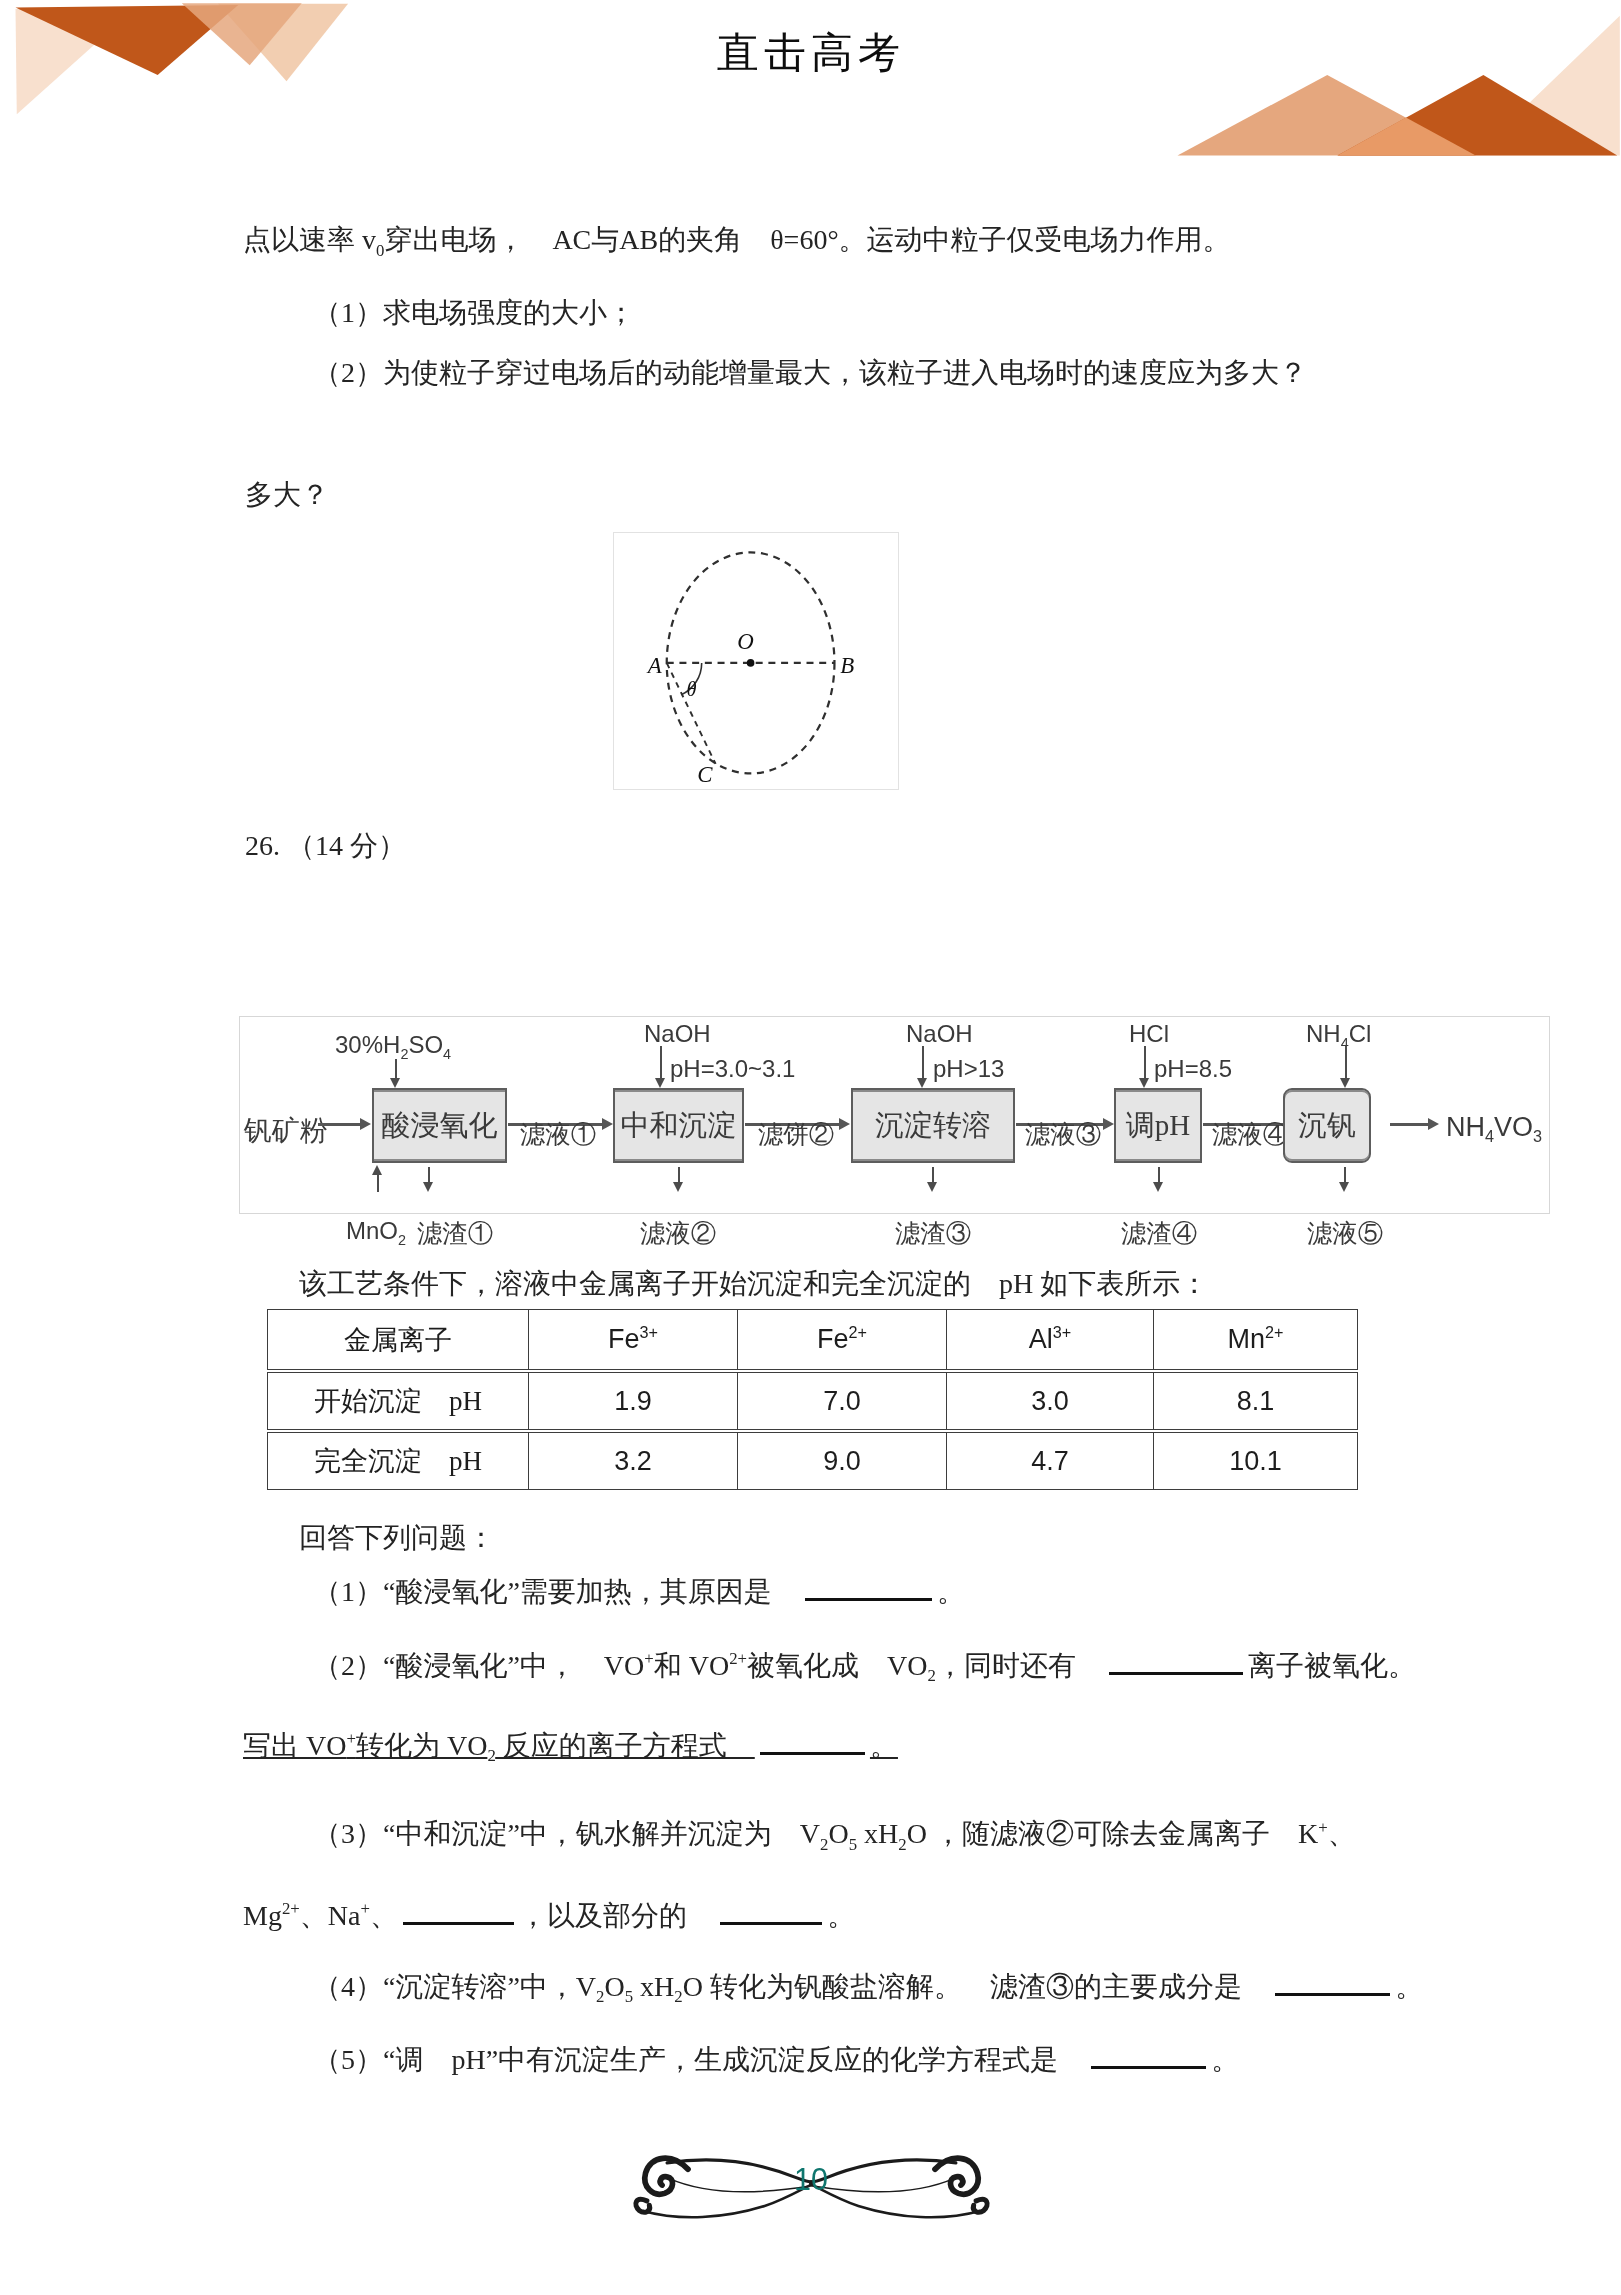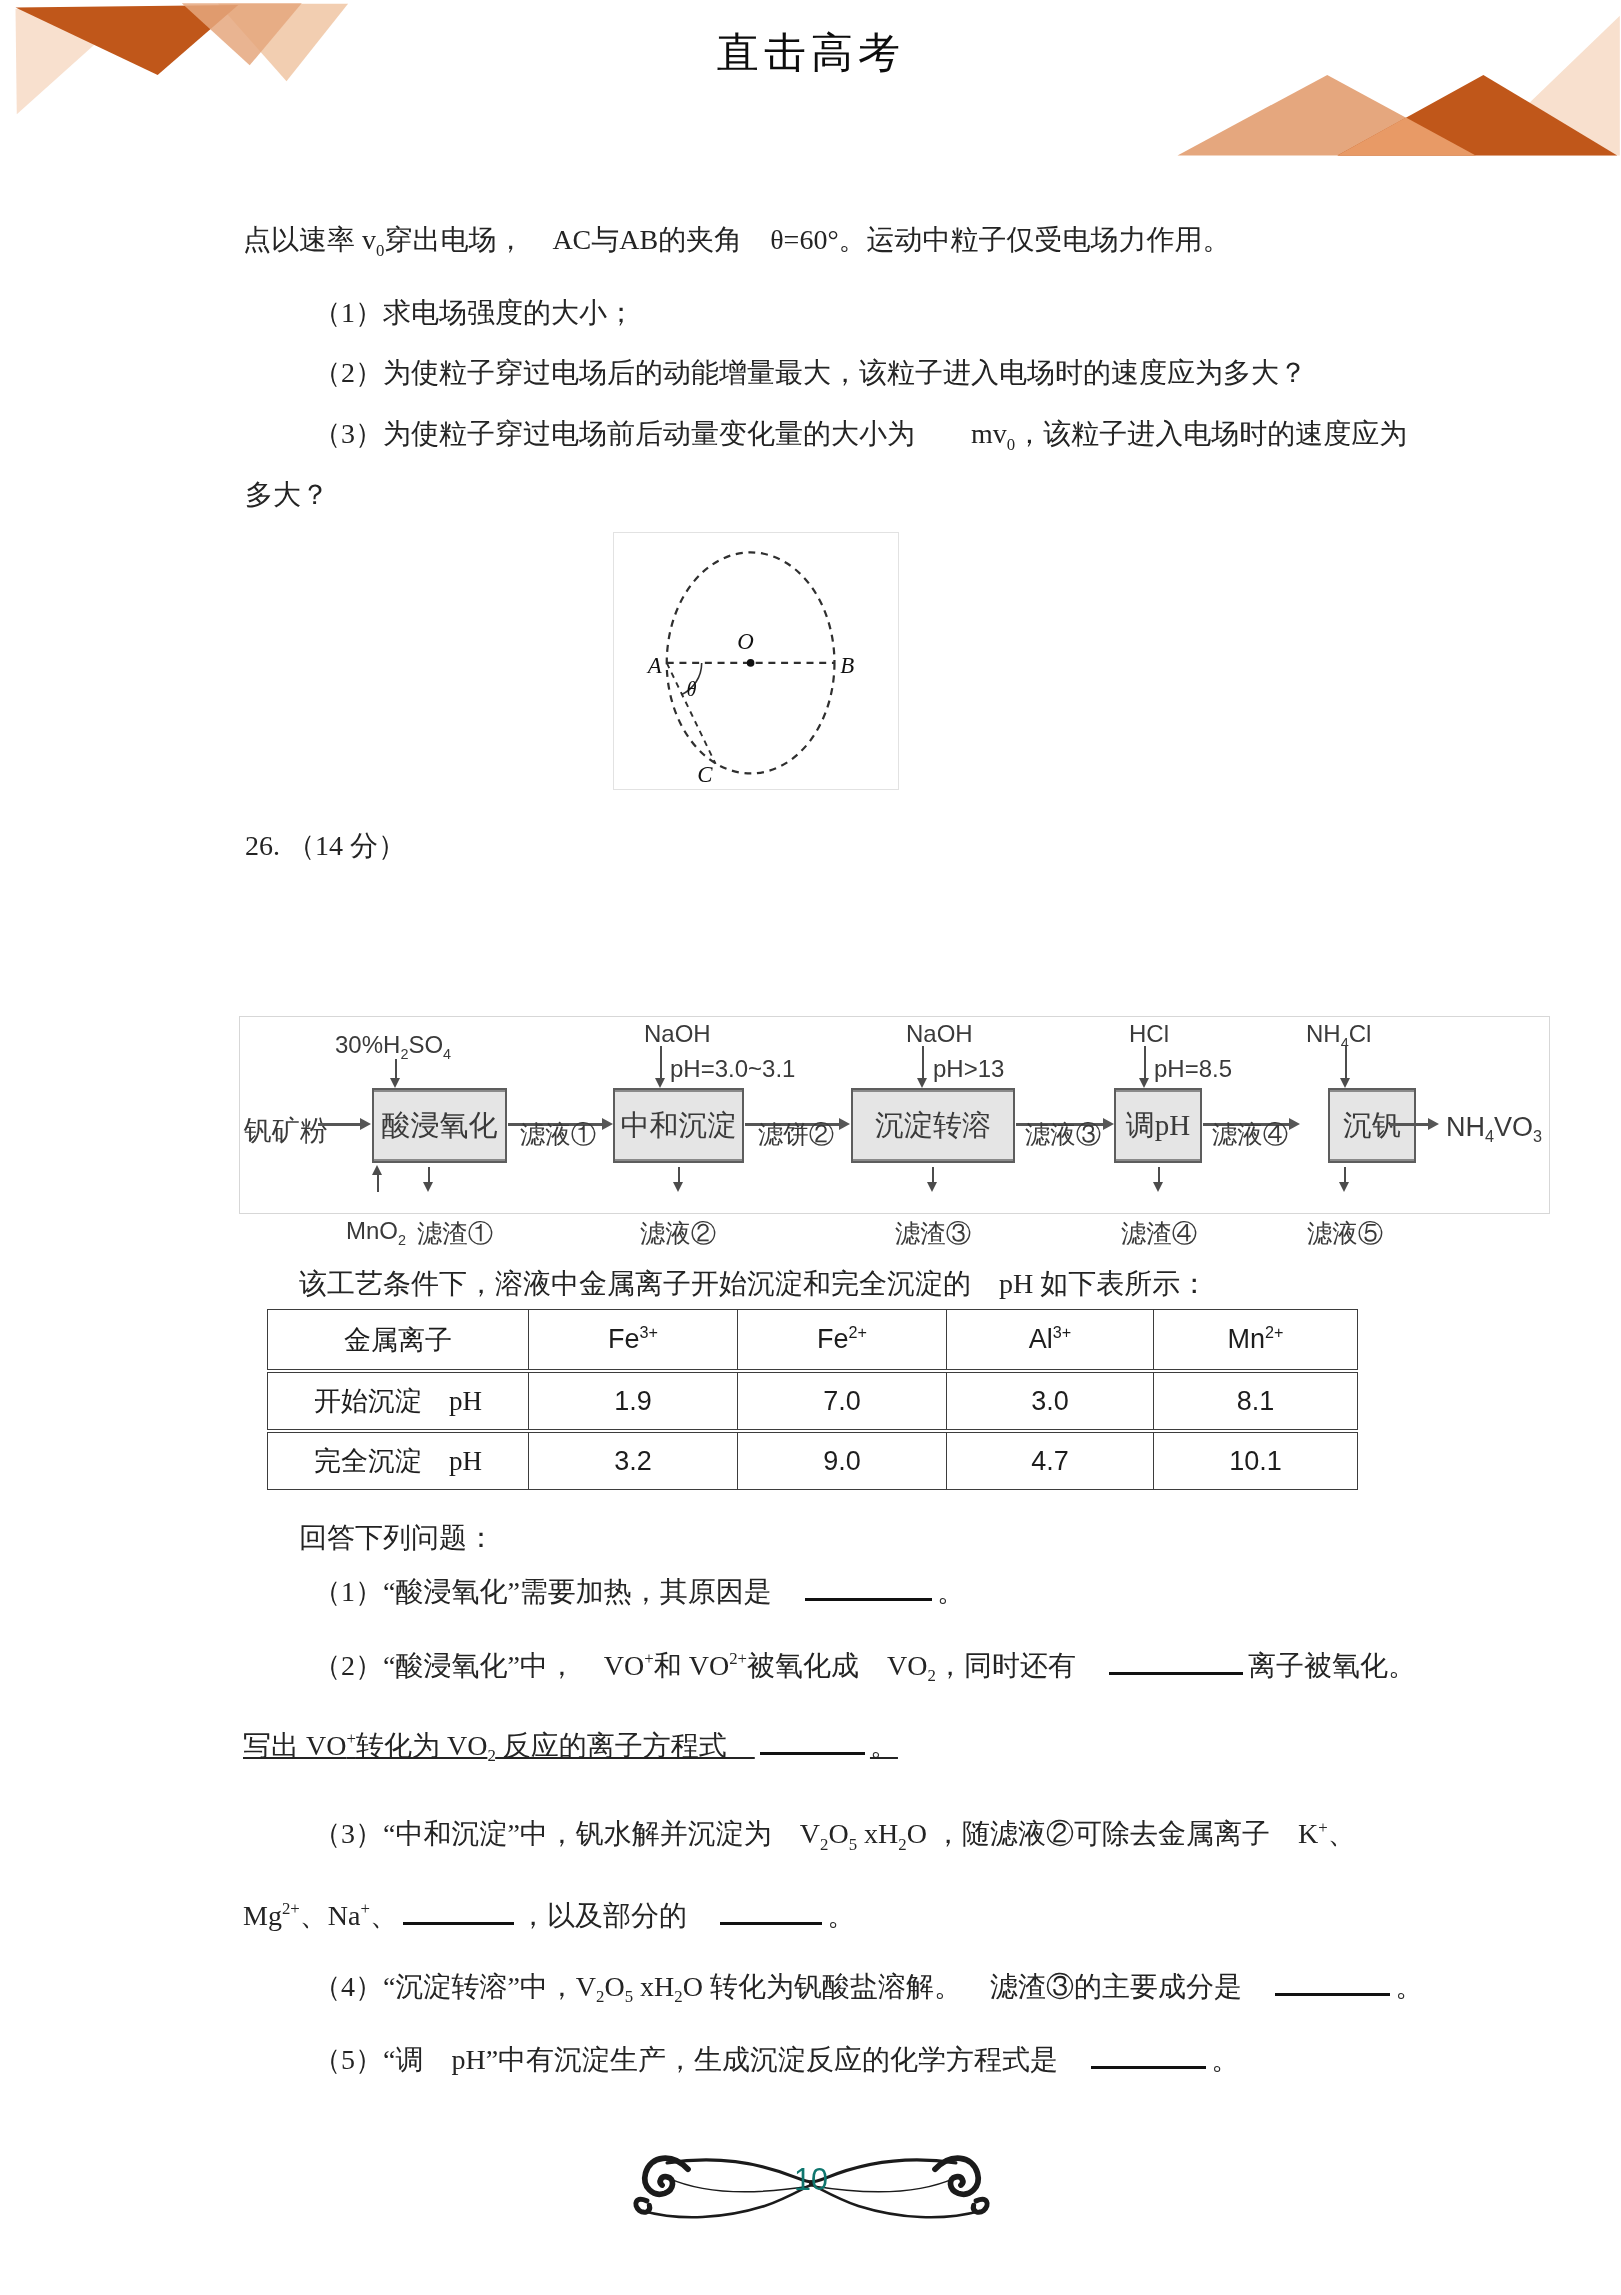--- a/index.html
+++ b/index.html
@@ -58,21 +58,20 @@
     <polygon points="2088,118 1852,245 2322,245" fill="#E5A77E"></polygon>
     <polygon points="2334,118 2104,245 2545,245" fill="#C0571A"></polygon>
     <polygon points="2212,185 2322,245 2104,245" fill="#E89A66"></polygon>
   </svg>
 
   <div class="title">直击高考</div>
 
   <div class="line" style="left:243px;top:221px;"><span>点以速率 v</span><sub>0</sub><span>穿出电场，　AC与AB的夹角　θ=60°。运动中粒子仅受电场力作用。</span></div>
   <div class="line" style="left:313px;top:294px;">（1）求电场强度的大小；</div>
   <div class="line" style="left:313px;top:354px;">（2）为使粒子穿过电场后的动能增量最大，该粒子进入电场时的速度应为多大？</div>
-  <div class="line" style="left:313px;top:415px;"><span>（3）为使粒子穿过电场前后动量变化量的大小为　　mv</span><sub>0</sub><span>，该粒子进入电场时的速度应为</span></div>
   <div class="line" style="left:245px;top:476px;">多大？</div>
 
   <div class="figure-box">
     <svg width="284" height="256" viewBox="0 0 447 402">
       <ellipse cx="215" cy="204" rx="132" ry="174" fill="none" stroke="#2f2f2f" stroke-width="3.5" stroke-dasharray="11 9"></ellipse>
       <line x1="83" y1="204" x2="347" y2="204" stroke="#2f2f2f" stroke-width="3.5" stroke-dasharray="11 9"></line>
       <line x1="83" y1="204" x2="160" y2="363" stroke="#2f2f2f" stroke-width="3" stroke-dasharray="9 8"></line>
       <path d="M 138 204 A 55 55 0 0 1 106 254" fill="none" stroke="#2f2f2f" stroke-width="2.5"></path>
       <circle cx="215" cy="204" r="6" fill="#111"></circle>
       <text x="207" y="182" font-size="36" font-style="italic" text-anchor="middle" fill="#111">O</text>
@@ -127,21 +126,21 @@
     <div class="fbox" style="left:611px;width:160px;">沉淀转溶</div>
     <div class="hline" style="left:776px;top:106px;width:88px;"></div>
     <div class="arr-r" style="left:863px;top:101px;"></div>
     <div class="flabel" style="left:823px;top:73px;">滤液③</div>
 
     <div class="fbox" style="left:874px;width:84px;">调pH</div>
     <div class="hline" style="left:963px;top:106px;width:87px;"></div>
     <div class="arr-r" style="left:1049px;top:101px;"></div>
     <div class="flabel" style="left:1010px;top:73px;">滤液④</div>
 
-    <div class="fbox" style="left:1088px;width:84px;">沉钒</div>
+    <div class="fbox" style="left:1043px;width:84px;border-radius:9px;">沉钒</div>
     <div class="hline" style="left:1150px;top:106px;width:39px;"></div>
     <div class="arr-r" style="left:1188px;top:101px;"></div>
     <div class="feed latin" style="left:1206px;top:95px;font-size:27px;"><span>NH</span><sub>4</sub><span>VO</span><sub>3</sub></div>
 
     <div class="arr-u" style="left:132px;top:148px;"></div>
     <div class="vline" style="left:137px;top:157px;height:18px;"></div>
     <div class="flabel latin" style="left:136px;top:172px;"><span>MnO</span><sub>2</sub></div>
     <div class="vline" style="left:188px;top:150px;height:16.5px;"></div>
     <div class="arr-d" style="left:183px;top:165px;"></div>
     <div class="flabel" style="left:215px;top:172px;">滤渣①</div>

